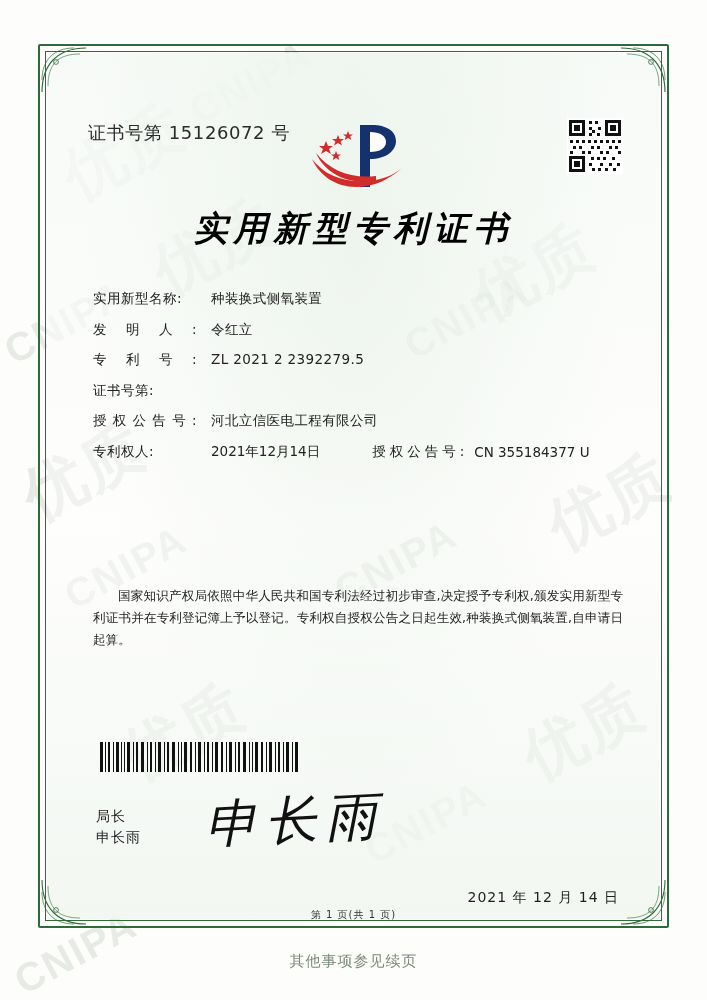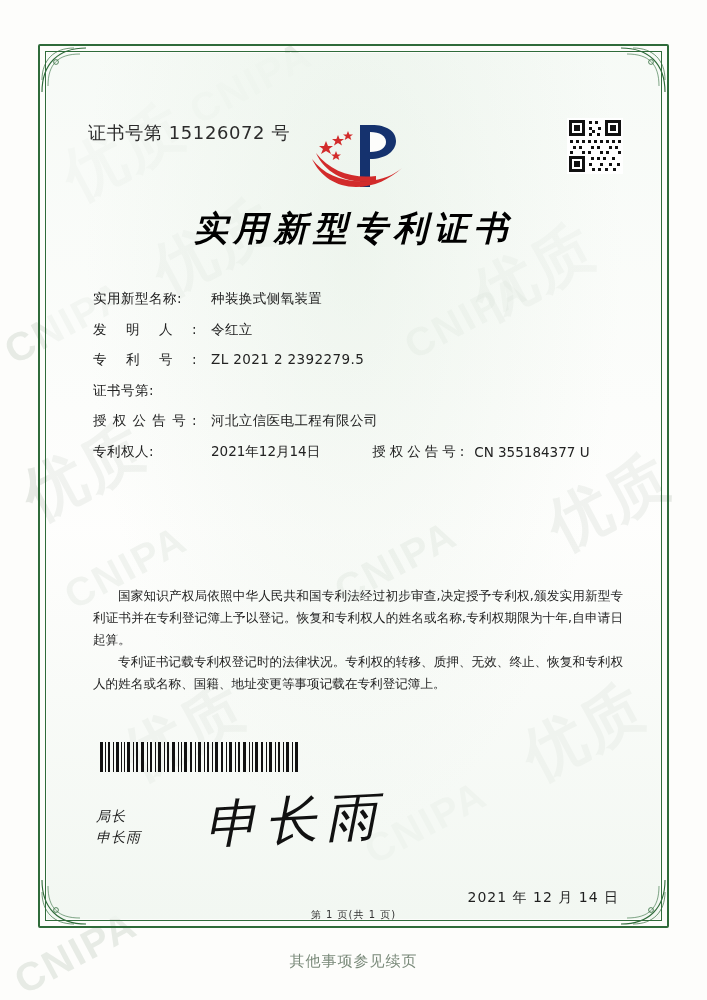--- a/index.html
+++ b/index.html
@@ -197,21 +197,20 @@
   
   .sig-label {
     position: absolute;
     left: 96px;
     top: 806px;
     font-size: 14px;
     line-height: 21px;
     font-family: "DejaVu Sans", "Liberation Sans", sans-serif;
     color: #1f1f1f;
     letter-spacing: 1px;
-    font-style: italic;
   }
   .sig-script {
     position: absolute;
     left: 205px;
     top: 786px;
     font-size: 52px;
     font-family: "DejaVu Sans", "Liberation Sans", sans-serif;
     color: #111;
     font-style: italic;
     letter-spacing: 8px;
@@ -409,22 +408,21 @@
     <div class="frow split">
       <span class="flabel">专利权人:</span>
       <span>2021年12月14日</span>
       <span class="right-group">
         <span class="flabel2">授权公告号:</span>
         <span>CN 355184377 U</span>
       </span>
     </div>
   </div>
 
-  <div class="para" id="para1">国家知识产权局依照中华人民共和国专利法经过初步审查,决定授予专利权,颁发实用新型专利证书并在专利登记簿上予以登记。恢复和专利权人的姓名或名称,专利权期限为十年,自申请日起算。</div>
-  <div class="para" id="para2">专利证书记载专利权登记时的法律状况。专利权的转移、质押、无效、终止、恢复和专利权人的姓名或名称、国籍、地址变更等事项记载在专利登记簿上。</div>
+  <div class="para" id="para1">国家知识产权局依照中华人民共和国专利法经过初步审查,决定授予专利权,颁发实用新型专利证书并在专利登记簿上予以登记。专利权自授权公告之日起生效,种装换式侧氧装置,自申请日起算。</div>
 
   <div class="barcode">
     <svg width="200" height="30" viewBox="0 0 200 30" preserveAspectRatio="none">
       <g fill="#111">
         <rect x="0" y="0" width="3" height="30"></rect>
           <rect x="5" y="0" width="1" height="30"></rect>
         <rect x="8" y="0" width="2" height="30"></rect>
           <rect x="13" y="0" width="1" height="30"></rect>
         <rect x="16" y="0" width="3" height="30"></rect>
           <rect x="21" y="0" width="1" height="30"></rect>

